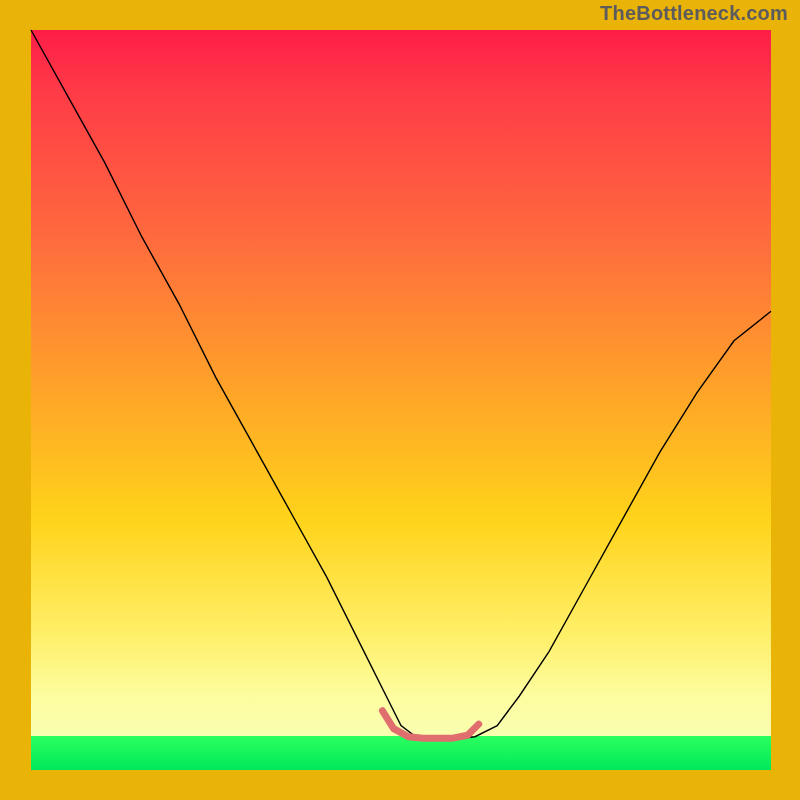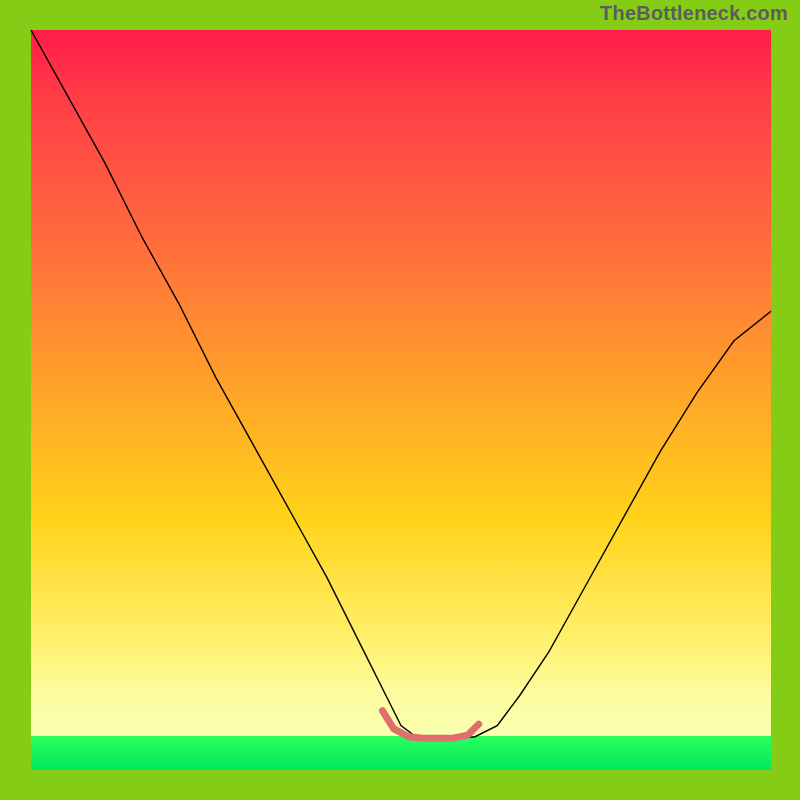--- a/index.html
+++ b/index.html
@@ -9,21 +9,21 @@
     height: 800px;
     background: #000;
     overflow: hidden;
   }
   .frame {
     position: absolute;
     left: 0;
     top: 0;
     width: 800px;
     height: 800px;
-    background: #84cc16;
+    background: #eab308;
   }
   .plot-area {
     position: absolute;
     left: 31px;
     top: 30px;
     width: 740px;
     height: 740px;
     
     background: linear-gradient(
       to bottom,

